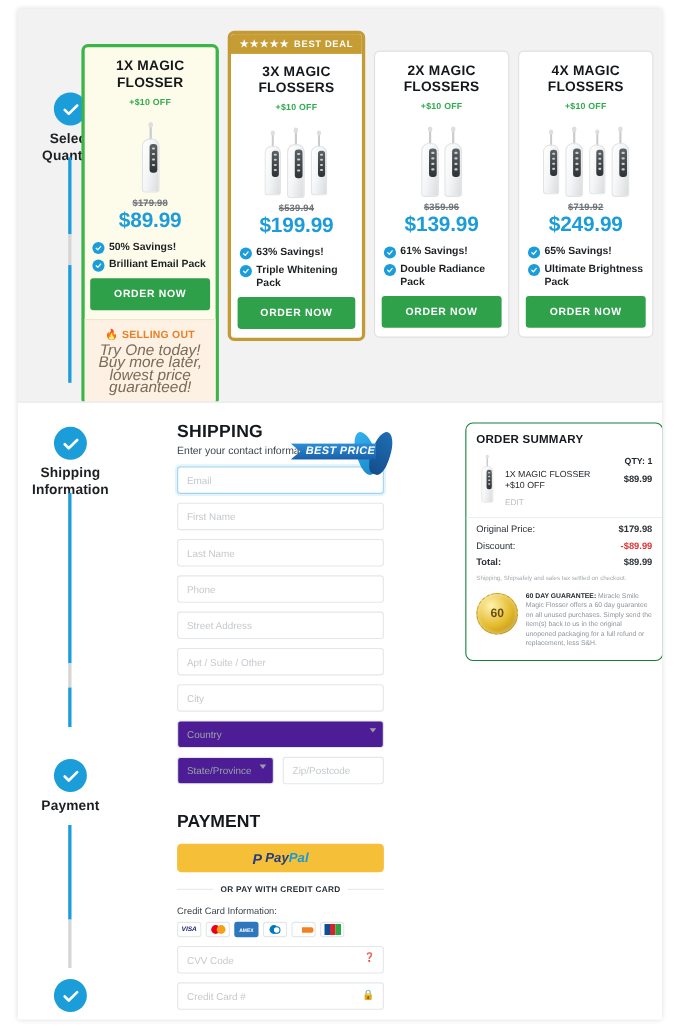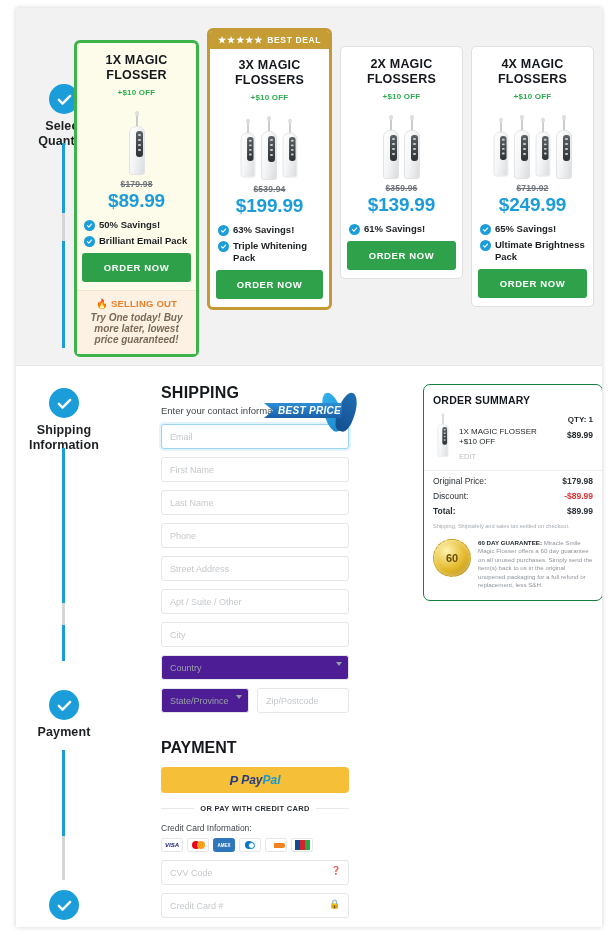--- a/index.html
+++ b/index.html
@@ -167,21 +167,21 @@
   .card.selected .order-btn { background:#2fa04a; }
   .sell-box {
     margin: 8px -5px -8px; padding: 7px 8px 9px;
     background: #fdf1e3; border-top: 1px solid #f2e3cf;
   }
   .sell-head {
     font-size: 9.5px; font-weight: bold; color: #e8802a;
     letter-spacing: .2px; display: flex; align-items: center; justify-content: center; gap: 3px;
   }
   .sell-sub {
-    margin-top: 3px; font-size: 10px; font-style: italic; font-weight: bold;
+    margin-top: 3px; font-size: 14px; font-style: italic; font-weight: normal;
     color: #7a6a58; line-height: 11px;
   }
 
   
   .col-form { position: absolute; left: 145px; top: 18px; width: 188px; }
   .h-sec {
     font-size: 16px; font-weight: bold; color: #15191d; letter-spacing: .2px;
   }
   .sub-sec { font-size: 9.5px; color: #3f464c; margin-top: 3px; }
   .fld {
@@ -474,20 +474,28 @@
         <div class="c-new">$139.99</div>
         <div class="c-feats">
           <div class="c-feat">
             <span class="tick">
                   <svg viewBox="0 0 24 24">
                     <path d="M5 12.5l5 5L19 7" fill="none" stroke="#fff" stroke-width="4" stroke-linecap="round" stroke-linejoin="round"></path>
                   </svg>
                 </span>
             <span>61% Savings!</span>
           </div>
+          <div class="c-feat">
+            <span class="tick">
+                  <svg viewBox="0 0 24 24">
+                    <path d="M5 12.5l5 5L19 7" fill="none" stroke="#fff" stroke-width="4" stroke-linecap="round" stroke-linejoin="round"></path>
+                  </svg>
+                </span>
+            <span>Double Radiance Pack</span>
+          </div>
         </div>
         <button class="order-btn">ORDER NOW</button>
       </div>
 
       <div class="card plain" style="margin-right:0;">
         <div class="c-title">
           <div>4X MAGIC</div>
           <div>FLOSSERS</div>
         </div>
         <div class="c-off">+$10 OFF</div>

